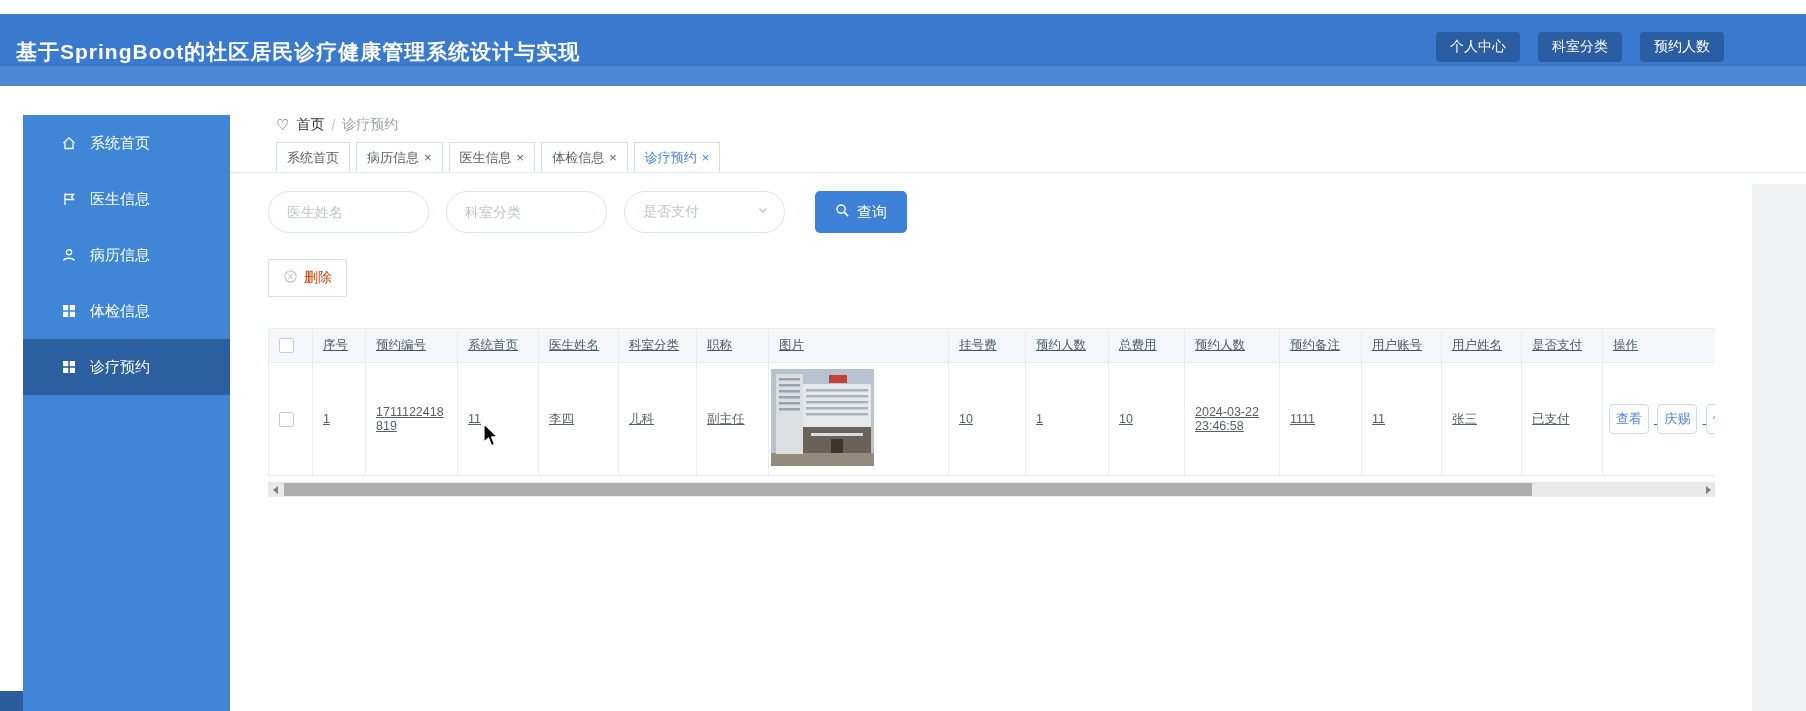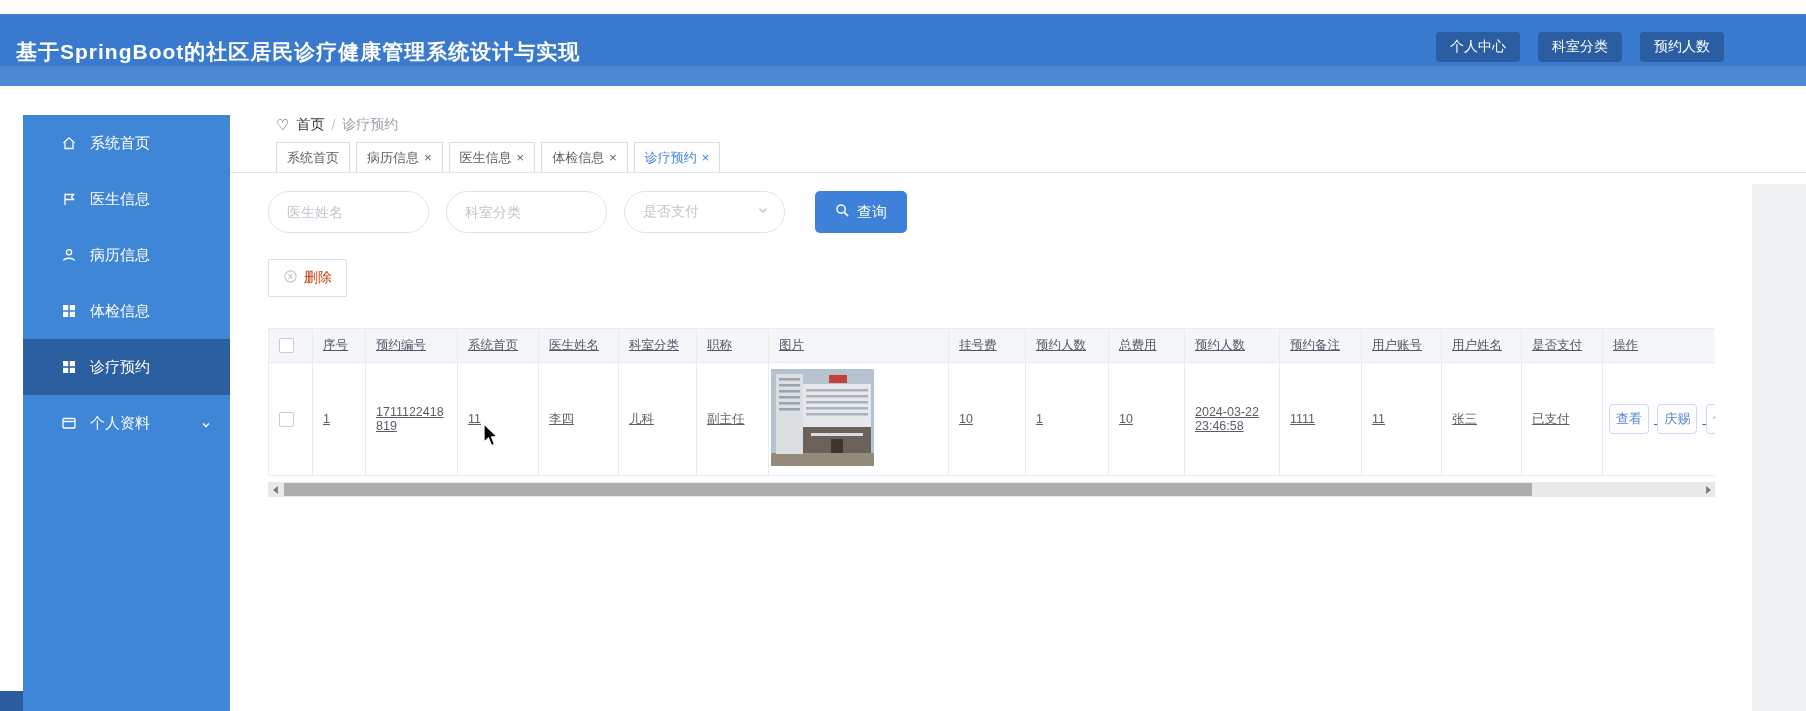--- a/index.html
+++ b/index.html
@@ -167,34 +167,20 @@
         <svg width="16" height="16" viewBox="0 0 16 16">
             <g fill="#fff">
               <rect x="2" y="2" width="5.2" height="5.2"></rect>
               <rect x="8.8" y="2" width="5.2" height="5.2"></rect>
               <rect x="2" y="8.8" width="5.2" height="5.2"></rect>
               <rect x="8.8" y="8.8" width="5.2" height="5.2"></rect>
             </g>
           </svg>
       </span>
       <span class="side-label">诊疗预约</span>
-    </div>
-    <div class="side-item">
-      <span class="side-icon">
-        <svg width="16" height="16" viewBox="0 0 16 16">
-            <rect x="2" y="3.5" width="12" height="9.5" rx="1" fill="none" stroke="#fff" stroke-width="1.3"></rect>
-            <path d="M2 6.5 H14" stroke="#fff" stroke-width="1.3"></path>
-          </svg>
-      </span>
-      <span class="side-label">个人资料</span>
-      <span class="side-caret">
-        <svg width="12" height="12" viewBox="0 0 12 12">
-            <path d="M3 4.5 L6 7.5 L9 4.5" fill="none" stroke="#fff" stroke-width="1.3"></path>
-          </svg>
-      </span>
     </div>
   </aside>
   <div class="corner-block"></div>
 
   <main class="main">
     <div class="right-strip"></div>
 
     <div class="breadcrumb">
       <span class="heart">♡</span>
       <span>首页</span>

